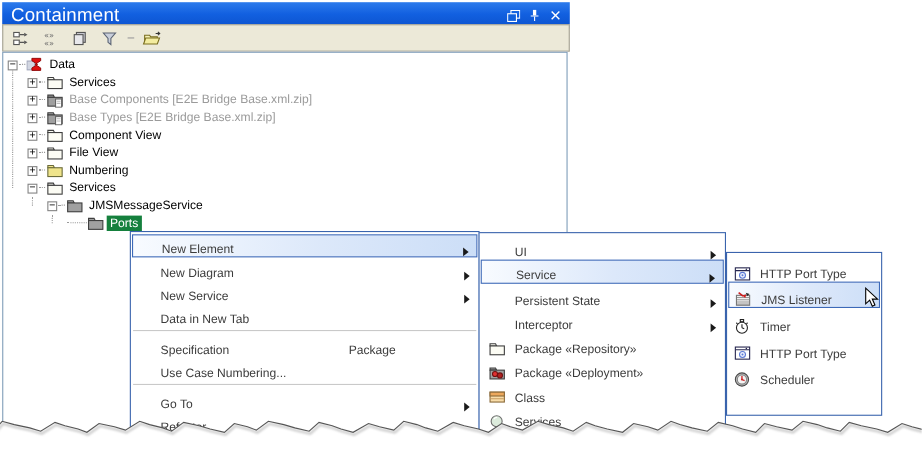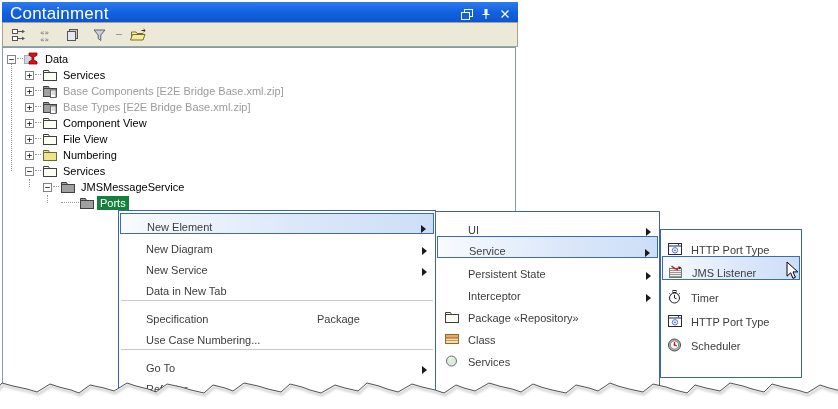--- a/index.html
+++ b/index.html
@@ -298,20 +298,31 @@
       <span class="mic">
         <svg width="16" height="13" viewBox="0 0 16 13">
           <path d="M1.5,3.5 v-2 h5 l1,2 z" fill="#FCFCF4" stroke="#3F3F3F"></path>
           <rect x="1.5" y="3.5" width="13" height="8" fill="#FCFCF4" stroke="#3F3F3F"></rect>
         </svg>
       </span>
       <span class="mlab">Package «Repository»</span>
     </div>
     <div class="mitem">
       <span class="mic">
+        <svg width="16" height="13" viewBox="0 0 16 13">
+          <path d="M1.5,3.5 v-2 h5 l1,2 z" fill="#A0A0A0" stroke="#3F3F3F"></path>
+          <rect x="1.5" y="3.5" width="13" height="8" fill="#A0A0A0" stroke="#3F3F3F"></rect>
+          <circle cx="6" cy="7" r="2.3" fill="#E03030" stroke="#701010"></circle>
+          <circle cx="10.5" cy="8.3" r="2.3" fill="#B02020" stroke="#701010"></circle>
+        </svg>
+      </span>
+      <span class="mlab">Package «Deployment»</span>
+    </div>
+    <div class="mitem">
+      <span class="mic">
         <svg width="16" height="14">
           <rect x="1.5" y="2.5" width="13" height="9" fill="#F8DCA8" stroke="#8A6A3A"></rect>
           <rect x="1.5" y="2.5" width="13" height="3.5" fill="#EDA85C" stroke="#8A6A3A"></rect>
           <line x1="2" y1="8.5" x2="14" y2="8.5" stroke="#C79B5F"></line>
         </svg>
       </span>
       <span class="mlab">Class</span>
     </div>
     <div class="mitem">
       <span class="mic">

